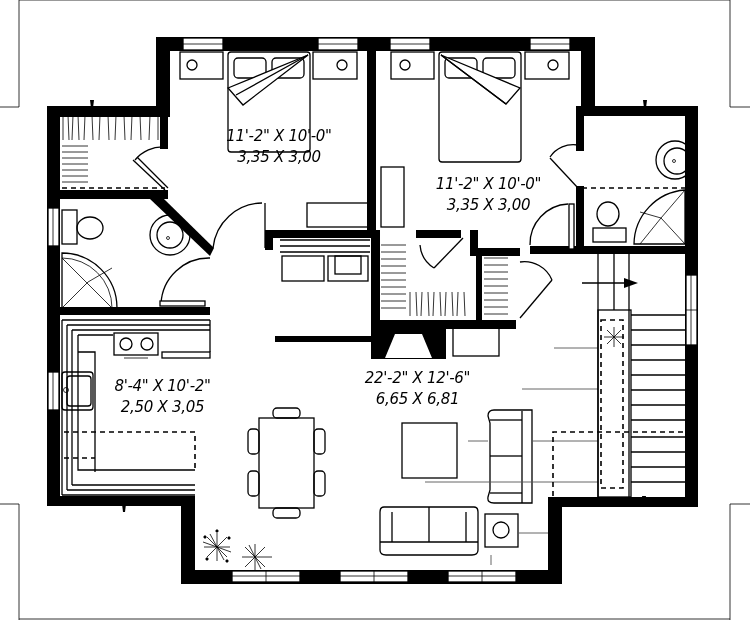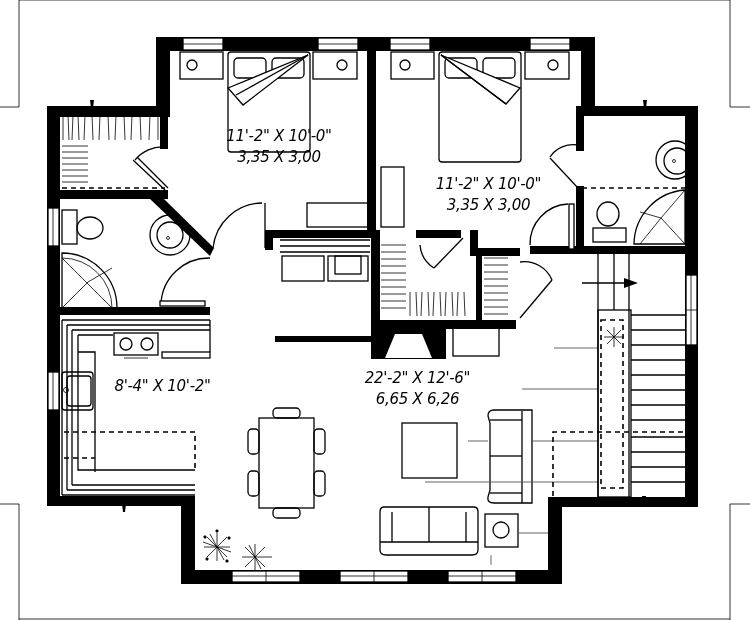--- a/index.html
+++ b/index.html
@@ -463,17 +463,18 @@
 <div class="label" style="left:198px; top:126px; width:162px;">
   <span>11'-2" X 10'-0"</span>
   <span>3,35 X 3,00</span>
 </div>
 <div class="label" style="left:411px; top:174px; width:155px;">
   <span>11'-2" X 10'-0"</span>
   <span>3,35 X 3,00</span>
 </div>
 <div class="label" style="left:95px; top:376px; width:135px;">
   <span>8'-4" X 10'-2"</span>
+  <span>2,50 X 3,05</span>
 </div>
 <div class="label" style="left:330px; top:368px; width:175px;">
   <span>22'-2" X 12'-6"</span>
-  <span>6,65 X 6,26</span>
+  <span>6,65 X 6,81</span>
 </div>
 
 </body></html>

